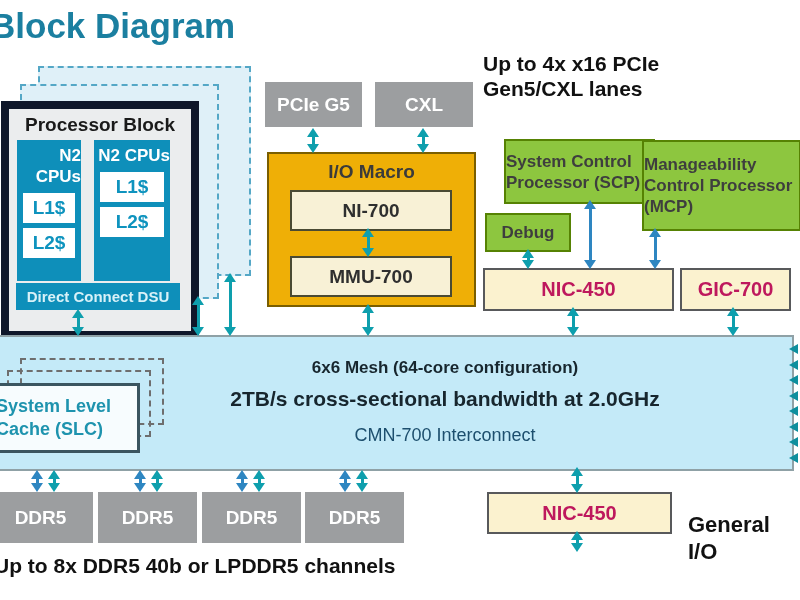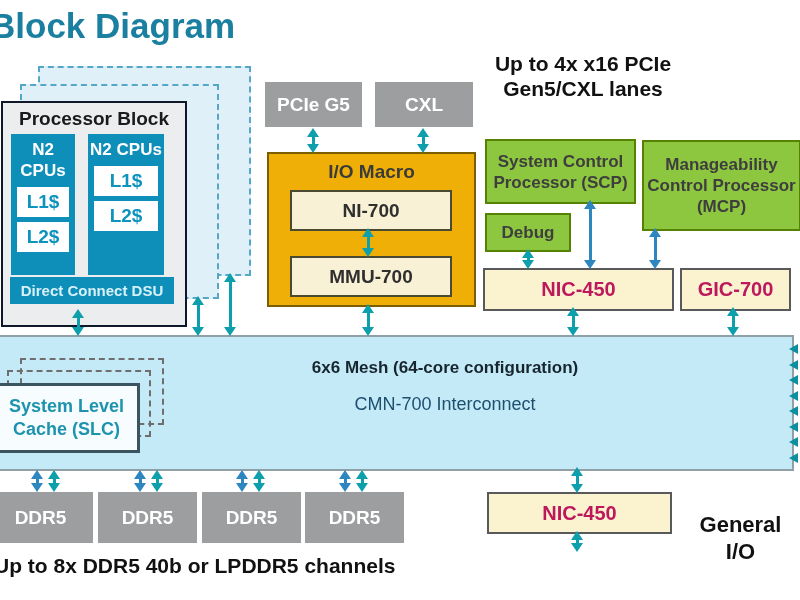--- a/index.html
+++ b/index.html
@@ -1,29 +1,29 @@
 <!DOCTYPE html>
 <html><head>
 <meta charset="utf-8">
 <style>
   html,body{margin:0;padding:0;background:#fff;}
   #canvas{position:relative;width:800px;height:600px;background:#ffffff;overflow:hidden;
           font-family:"Liberation Sans",sans-serif;}
   .abs{position:absolute;}
-  .ctr{display:flex;align-items:center;justify-content:center;text-align:center;}
+  .ctr{display:flex;align-items:center;justify-content:center;}
 
   
   .page-title{position:absolute;left:-10px;top:6px;font-size:35px;font-weight:600;color:#1B7FA0;}
 
   
   .pb-ghost{position:absolute;background:#DFF0F8;border:2px dashed #54A7C6;}
-  .pblock{position:absolute;left:1px;top:101px;width:182px;height:222px;background:#EBEDEE;border:2px solid #0f172a;}
+  .pblock{position:absolute;left:1px;top:101px;width:182px;height:222px;background:#EBEDEE;border:8px solid #0f172a;}
   .pblock-title{position:absolute;top:5px;left:0;width:100%;text-align:center;font-size:19px;font-weight:bold;color:#1A1A1A;}
   .n2{position:absolute;top:31px;height:141px;background:#0E8FBA;display:flex;flex-direction:column;}
-  .n2-name{color:#fff;font-size:17px;font-weight:bold;line-height:21px;text-align:center;padding-top:5px;padding-bottom:3px;}
+  .n2-name{color:#fff;font-size:17px;font-weight:bold;line-height:21px;text-align:right;padding-top:5px;padding-bottom:3px;}
   .cache{background:#ffffff;color:#0E93BE;height:30px;margin:3px 6px 2px 6px;display:flex;align-items:center;justify-content:center;font-size:19px;font-weight:bold;}
   .dsu{position:absolute;left:7px;top:174px;width:164px;height:27px;background:#0E8FBA;color:#D8F1F8;font-size:15px;font-weight:bold;display:flex;align-items:center;justify-content:center;}
 
   
   .gray{background:#9C9EA0;color:#ffffff;font-size:19px;font-weight:bold;}
 
   
   .io-macro{position:absolute;left:267px;top:152px;width:205px;height:151px;background:#EFAF06;border:2px solid #7A5E00;}
   .io-macro-label{position:absolute;top:7px;width:100%;text-align:center;font-size:19px;font-weight:bold;color:#3B3B3B;}
   .cream{background:#F8F1D6;border:2px solid #4A4A33;color:#2F2F2F;font-size:19px;font-weight:bold;}
@@ -89,32 +89,33 @@
   <div class="abs ctr gray" style="left:375px;top:82px;width:98px;height:45px;">CXL</div>
 
   <div class="io-macro">
     <div class="io-macro-label">I/O Macro</div>
   </div>
   <div class="abs ctr cream" style="left:290px;top:190px;width:158px;height:37px;">NI-700</div>
   <div class="abs ctr cream" style="left:290px;top:256px;width:158px;height:37px;">MMU-700</div>
 
   <div class="note ctr" style="left:483px;top:50px;width:200px;height:52px;">Up to 4x x16 PCIe Gen5/CXL lanes</div>
 
-  <div class="abs ctr green" style="left:485px;top:139px;width:147px;height:61px;">System Control Processor (SCP)</div>
+  <div class="abs ctr green" style="left:504px;top:139px;width:147px;height:61px;">System Control Processor (SCP)</div>
   <div class="abs ctr green" style="left:642px;top:140px;width:155px;height:87px;">Manageability Control Processor (MCP)</div>
   <div class="abs ctr green" style="left:485px;top:213px;width:82px;height:35px;">Debug</div>
   <div class="abs ctr cream2" style="left:483px;top:268px;width:187px;height:39px;">NIC-450</div>
   <div class="abs ctr cream2" style="left:680px;top:268px;width:107px;height:39px;">GIC-700</div>
 
   <div class="mesh">
     <div class="slc-ghost" style="left:30px;top:21px;"></div>
     <div class="slc-ghost" style="left:17px;top:33px;"></div>
     <div class="slc ctr">System Level Cache (SLC)</div>
     <div class="mesh-text">
       <div class="mesh-l1">6x6 Mesh (64-core configuration)</div>
+      <div class="mesh-l2">2TB/s cross-sectional bandwidth at 2.0GHz</div>
       <div class="mesh-l3">CMN-700 Interconnect</div>
     </div>
   </div>
 
   <div class="lh" style="left:789px;top:344px;"></div>
   <div class="lh" style="left:789px;top:360px;"></div>
   <div class="lh" style="left:789px;top:375px;"></div>
   <div class="lh" style="left:789px;top:391px;"></div>
   <div class="lh" style="left:789px;top:406px;"></div>
   <div class="lh" style="left:789px;top:422px;"></div>

